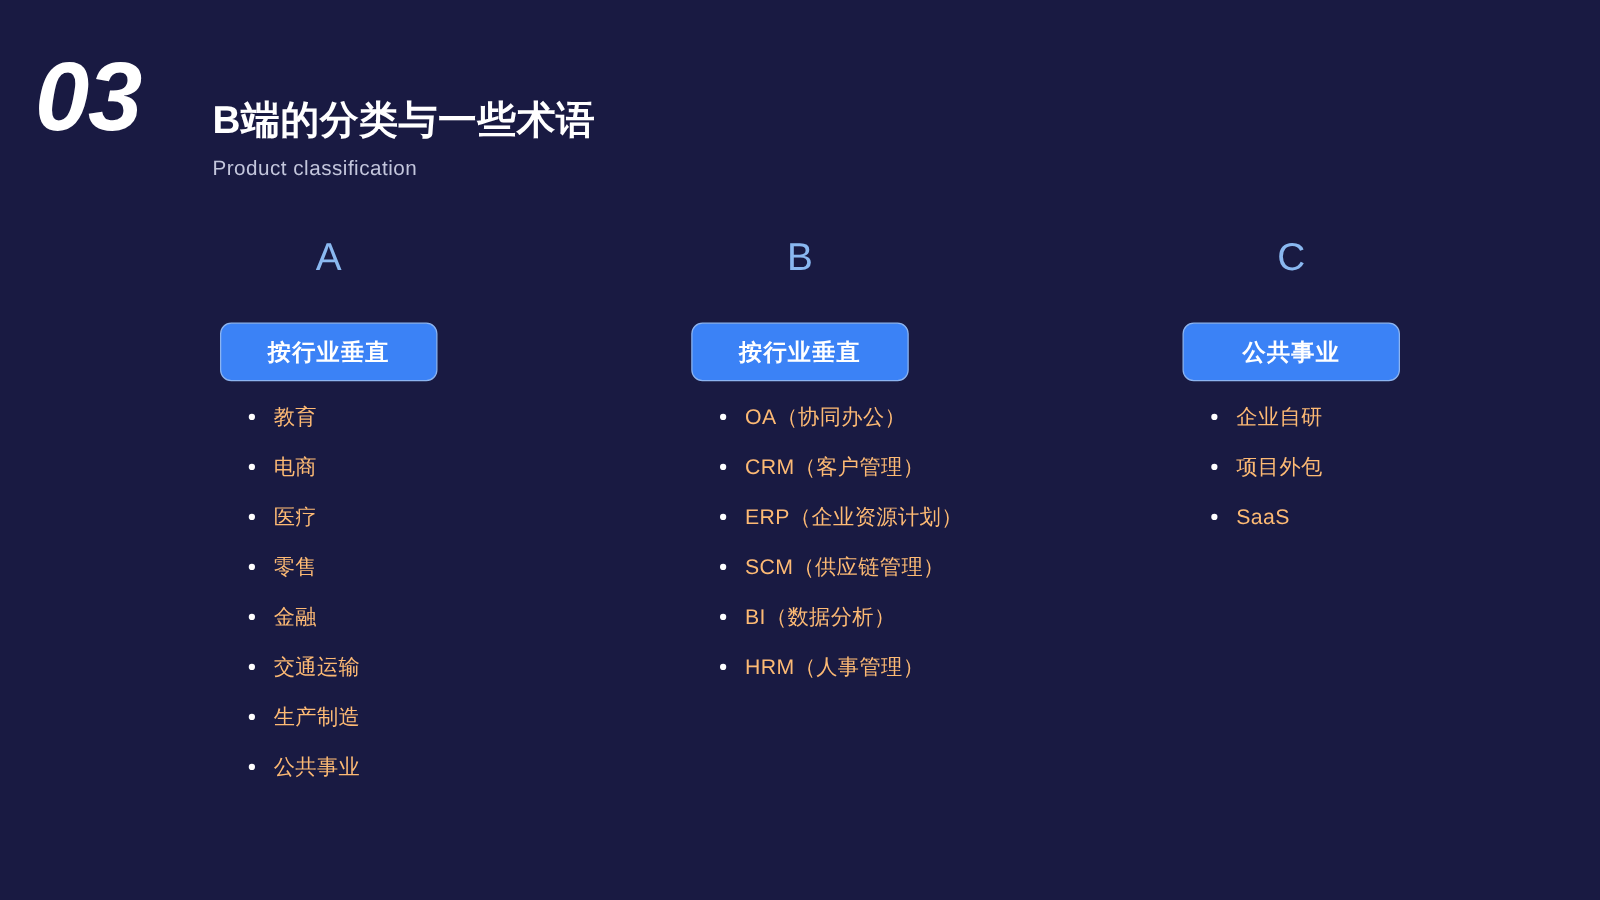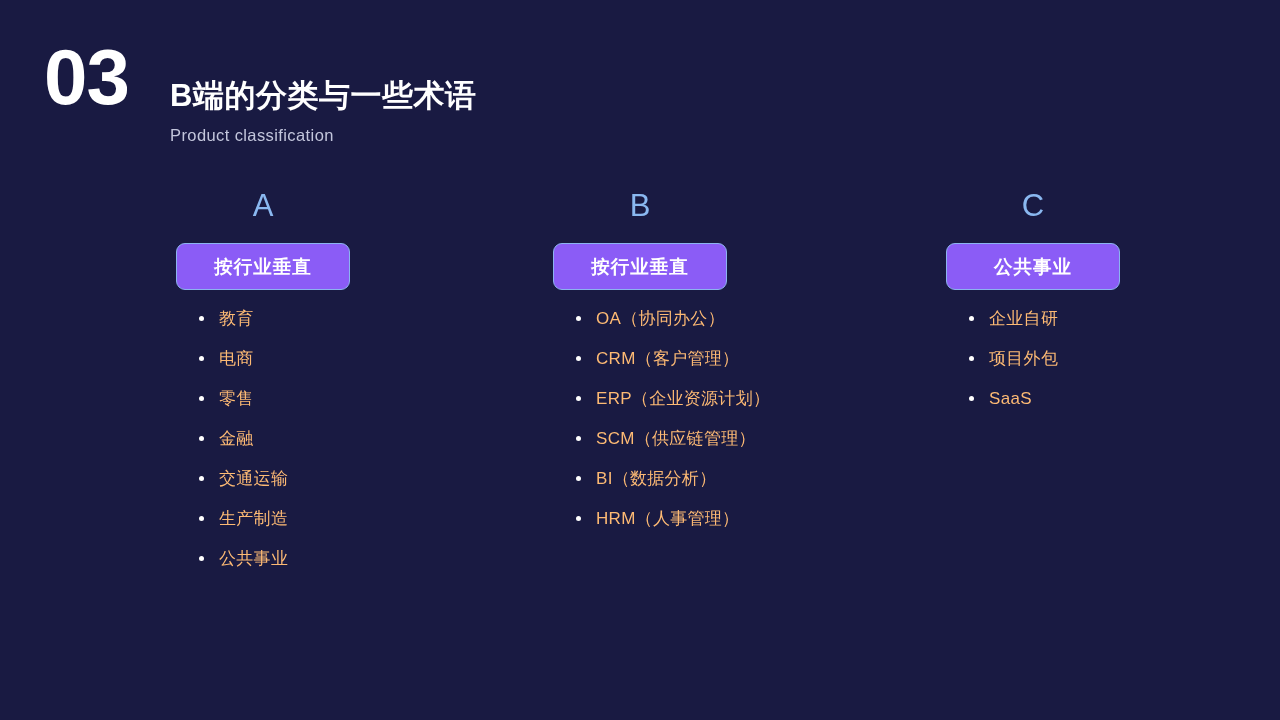--- a/index.html
+++ b/index.html
@@ -26,27 +26,28 @@
   
   .header {
     position: absolute;
     left: 0;
     top: 0;
     width: 100%;
     height: 170px;
   }
   .section-number {
     position: absolute;
-    left: 44px;
+    left: 28px;
     top: 38px;
     font-size: 78px;
     line-height: 78px;
     font-weight: 700;
     color: #ffffff;
     letter-spacing: -1px;
+    font-style: italic;
   }
   .header-text {
     position: absolute;
     left: 170px;
     top: 60px;
   }
   .header-title {
     font-size: 31px;
     line-height: 40px;
     font-weight: 700;
@@ -93,22 +94,22 @@
   .column.col-a .column-letter,
   .column.col-b .column-letter,
   .column.col-c .column-letter {
     text-align: center;
   }
 
   .column-badge {
     box-sizing: border-box;
     width: 174px;
     height: 47px;
-    margin-top: 11px;
-    background: #8b5cf6;
+    margin-top: 26px;
+    background: #3b82f6;
     border: 1.6px solid #8cb4f0;
     border-radius: 9px;
     display: flex;
     align-items: center;
     justify-content: center;
     color: #ffffff;
     font-size: 18.5px;
     font-weight: 700;
     letter-spacing: 1px;
   }
@@ -166,20 +167,24 @@
         <li class="list-item">
           <span class="bullet"></span>
           <span class="item-text">教育</span>
         </li>
         <li class="list-item">
           <span class="bullet"></span>
           <span class="item-text">电商</span>
         </li>
         <li class="list-item">
           <span class="bullet"></span>
+          <span class="item-text">医疗</span>
+        </li>
+        <li class="list-item">
+          <span class="bullet"></span>
           <span class="item-text">零售</span>
         </li>
         <li class="list-item">
           <span class="bullet"></span>
           <span class="item-text">金融</span>
         </li>
         <li class="list-item">
           <span class="bullet"></span>
           <span class="item-text">交通运输</span>
         </li>

